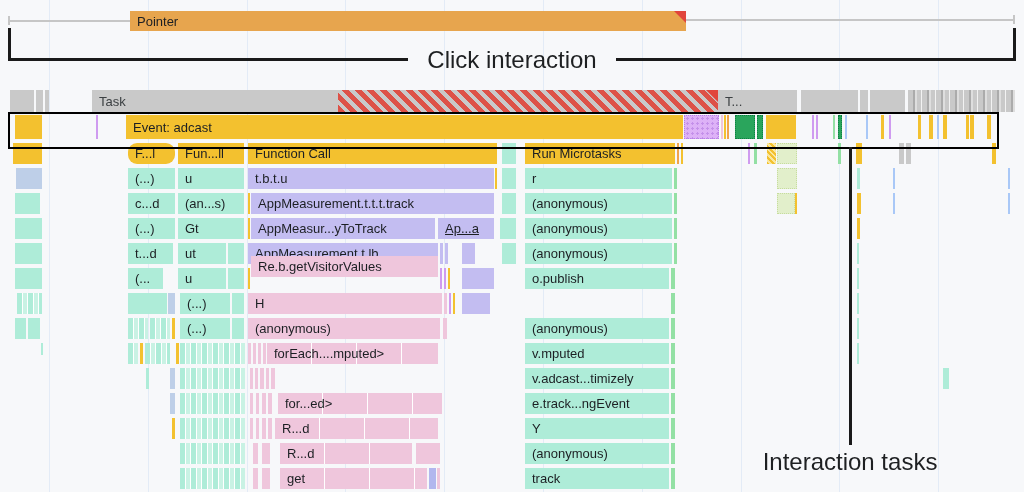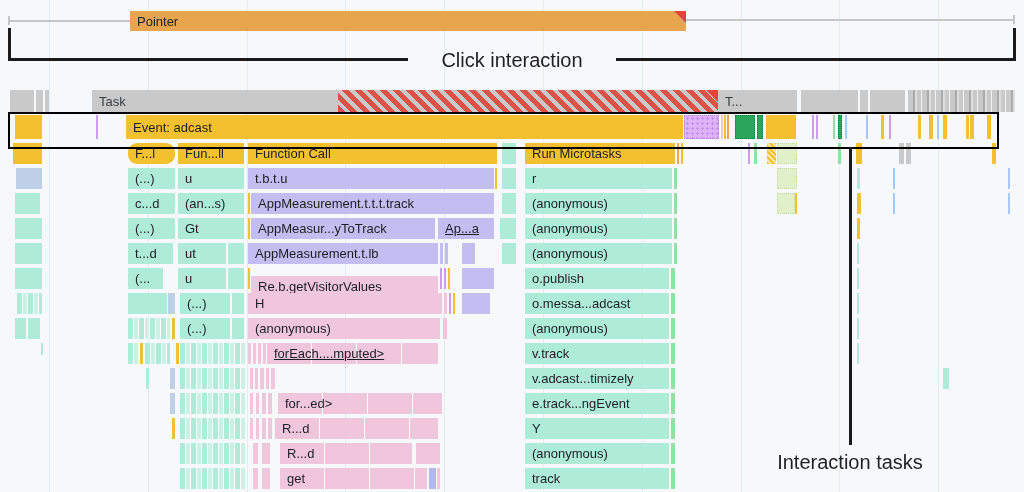--- a/index.html
+++ b/index.html
@@ -41,21 +41,21 @@
   }
   .hatch{
     position:absolute;z-index:2;
     background:repeating-linear-gradient(45deg,#dd5147 0 5px,#c9c9c9 5px 9px);
   }
   .whisker{position:absolute;height:0;border-top:2px solid #c6c6c6;}
   .whisker-tick{position:absolute;width:2px;height:9px;background:#c6c6c6;}
   .selection-outline{position:absolute;border:2px solid #000;z-index:4;background:transparent;}
   .anno-line{position:absolute;background:#1a1a1a;z-index:5;}
   .anno-label{
-    position:absolute;z-index:5;font-size:20px;color:#1e2022;text-align:center;
+    position:absolute;z-index:5;font-size:24px;color:#1e2022;text-align:center;
     line-height:28px;
   }
 </style>
 </head>
 <body>
 
 <div id="stage">
     <div class="gridline" style="left: 49px;"></div>
     <div class="gridline" style="left: 148px;"></div>
     <div class="gridline" style="left: 247px;"></div>
@@ -163,39 +163,38 @@
     <div class="bar c-p" style="left: 462px; top: 243px; width: 13px; height: 21px;"></div>
     <div class="bar c-t" style="left: 502px; top: 243px; width: 14px; height: 21px;"></div>
     <div class="bar c-t" style="left: 525px; top: 243px; width: 147px; height: 21px;">(anonymous)</div>
     <div class="bar c-gs" style="left: 674px; top: 243px; width: 3px; height: 21px;"></div>
     <div class="bar c-t" style="left: 857px; top: 243px; width: 2px; height: 21px;"></div>
     <div class="bar c-t" style="left: 15px; top: 268px; width: 27px; height: 21px;"></div>
     <div class="bar c-t" style="left: 128px; top: 268px; width: 35px; height: 21px;">(...</div>
     <div class="bar c-t" style="left: 178px; top: 268px; width: 48px; height: 21px;">u</div>
     <div class="bar c-t" style="left: 228px; top: 268px; width: 16px; height: 21px;"></div>
     <div class="bar c-y" style="left: 248px; top: 268px; width: 2px; height: 21px;"></div>
-    <div class="bar c-pk" style="left: 251px; top: 276px; width: 187px; height: 21px;">Re.b.getVisitorValues</div>
+    <div class="bar c-pk" style="left: 251px; top: 256px; width: 187px; height: 21px;">Re.b.getVisitorValues</div>
     <div class="bar c-pu" style="left: 440px; top: 268px; width: 2px; height: 21px;"></div>
     <div class="bar c-pu" style="left: 444px; top: 268px; width: 2px; height: 21px;"></div>
     <div class="bar c-y" style="left: 448px; top: 268px; width: 2px; height: 21px;"></div>
     <div class="bar c-p" style="left: 462px; top: 268px; width: 32px; height: 21px;"></div>
     <div class="bar c-t" style="left: 525px; top: 268px; width: 144px; height: 21px;">o.publish</div>
     <div class="bar c-gs" style="left: 671px; top: 268px; width: 4px; height: 21px;"></div>
     <div class="bar c-t" style="left: 857px; top: 268px; width: 2px; height: 21px;"></div>
     <div class="bar c-ts" style="left: 17px; top: 293px; width: 25px; height: 21px;"></div>
     <div class="bar c-t" style="left: 128px; top: 293px; width: 39px; height: 21px;"></div>
     <div class="bar c-pw" style="left: 168px; top: 293px; width: 7px; height: 21px;"></div>
     <div class="bar c-t" style="left: 180px; top: 293px; width: 50px; height: 21px;">(...)</div>
     <div class="bar c-t" style="left: 232px; top: 293px; width: 12px; height: 21px;"></div>
     <div class="bar c-pk" style="left: 248px; top: 293px; width: 194px; height: 21px;">H</div>
     <div class="bar c-pk" style="left: 444px; top: 293px; width: 3px; height: 21px;"></div>
     <div class="bar c-pu" style="left: 449px; top: 293px; width: 2px; height: 21px;"></div>
     <div class="bar c-y" style="left: 453px; top: 293px; width: 2px; height: 21px;"></div>
     <div class="bar c-p" style="left: 462px; top: 293px; width: 28px; height: 21px;"></div>
-    <div class="bar c-t" style="left: 525px; top: 293px; width: 144px; height: 21px;">o.messa...adcast</div>
     <div class="bar c-gs" style="left: 671px; top: 293px; width: 4px; height: 21px;"></div>
     <div class="bar c-t" style="left: 857px; top: 293px; width: 2px; height: 21px;"></div>
     <div class="bar c-t" style="left: 15px; top: 318px; width: 11px; height: 21px;"></div>
     <div class="bar c-t" style="left: 28px; top: 318px; width: 12px; height: 21px;"></div>
     <div class="bar c-ts" style="left: 128px; top: 318px; width: 20px; height: 21px;"></div>
     <div class="bar c-ts" style="left: 150px; top: 318px; width: 20px; height: 21px;"></div>
     <div class="bar c-y" style="left: 172px; top: 318px; width: 3px; height: 21px;"></div>
     <div class="bar c-t" style="left: 180px; top: 318px; width: 50px; height: 21px;">(...)</div>
     <div class="bar c-t" style="left: 232px; top: 318px; width: 12px; height: 21px;"></div>
     <div class="bar c-pk" style="left: 248px; top: 318px; width: 192px; height: 21px;">(anonymous)</div>
@@ -206,22 +205,22 @@
     <div class="bar c-t" style="left: 41px; top: 343px; width: 2px; height: 12px;"></div>
     <div class="bar c-ts" style="left: 128px; top: 343px; width: 10px; height: 21px;"></div>
     <div class="bar c-y" style="left: 140px; top: 343px; width: 3px; height: 21px;"></div>
     <div class="bar c-ts" style="left: 145px; top: 343px; width: 25px; height: 21px;"></div>
     <div class="bar c-y" style="left: 176px; top: 343px; width: 3px; height: 21px;"></div>
     <div class="bar c-ts" style="left: 180px; top: 343px; width: 65px; height: 21px;"></div>
     <div class="bar c-pk" style="left: 248px; top: 343px; width: 3px; height: 21px;"></div>
     <div class="bar c-pk" style="left: 253px; top: 343px; width: 3px; height: 21px;"></div>
     <div class="bar c-pk" style="left: 258px; top: 343px; width: 3px; height: 21px;"></div>
     <div class="bar c-pk" style="left: 263px; top: 343px; width: 3px; height: 21px;"></div>
-    <div class="bar c-pks" style="left: 267px; top: 343px; width: 171px; height: 21px; text-decoration: underline;">forEach....mputed&gt;</div>
-    <div class="bar c-t" style="left: 525px; top: 343px; width: 144px; height: 21px;">v.track</div>
+    <div class="bar c-pks" style="left: 267px; top: 343px; width: 171px; height: 21px;">forEach....mputed&gt;</div>
+    <div class="bar c-t" style="left: 525px; top: 343px; width: 144px; height: 21px;">v.mputed</div>
     <div class="bar c-gs" style="left: 671px; top: 343px; width: 4px; height: 21px;"></div>
     <div class="bar c-t" style="left: 857px; top: 343px; width: 2px; height: 21px;"></div>
     <div class="bar c-t" style="left: 146px; top: 368px; width: 3px; height: 21px;"></div>
     <div class="bar c-pw" style="left: 170px; top: 368px; width: 5px; height: 21px;"></div>
     <div class="bar c-ts" style="left: 180px; top: 368px; width: 65px; height: 21px;"></div>
     <div class="bar c-pk" style="left: 250px; top: 368px; width: 3px; height: 21px;"></div>
     <div class="bar c-pk" style="left: 255px; top: 368px; width: 3px; height: 21px;"></div>
     <div class="bar c-pk" style="left: 260px; top: 368px; width: 4px; height: 21px;"></div>
     <div class="bar c-pk" style="left: 266px; top: 368px; width: 3px; height: 21px;"></div>
     <div class="bar c-pk" style="left: 271px; top: 368px; width: 4px; height: 21px;"></div>

